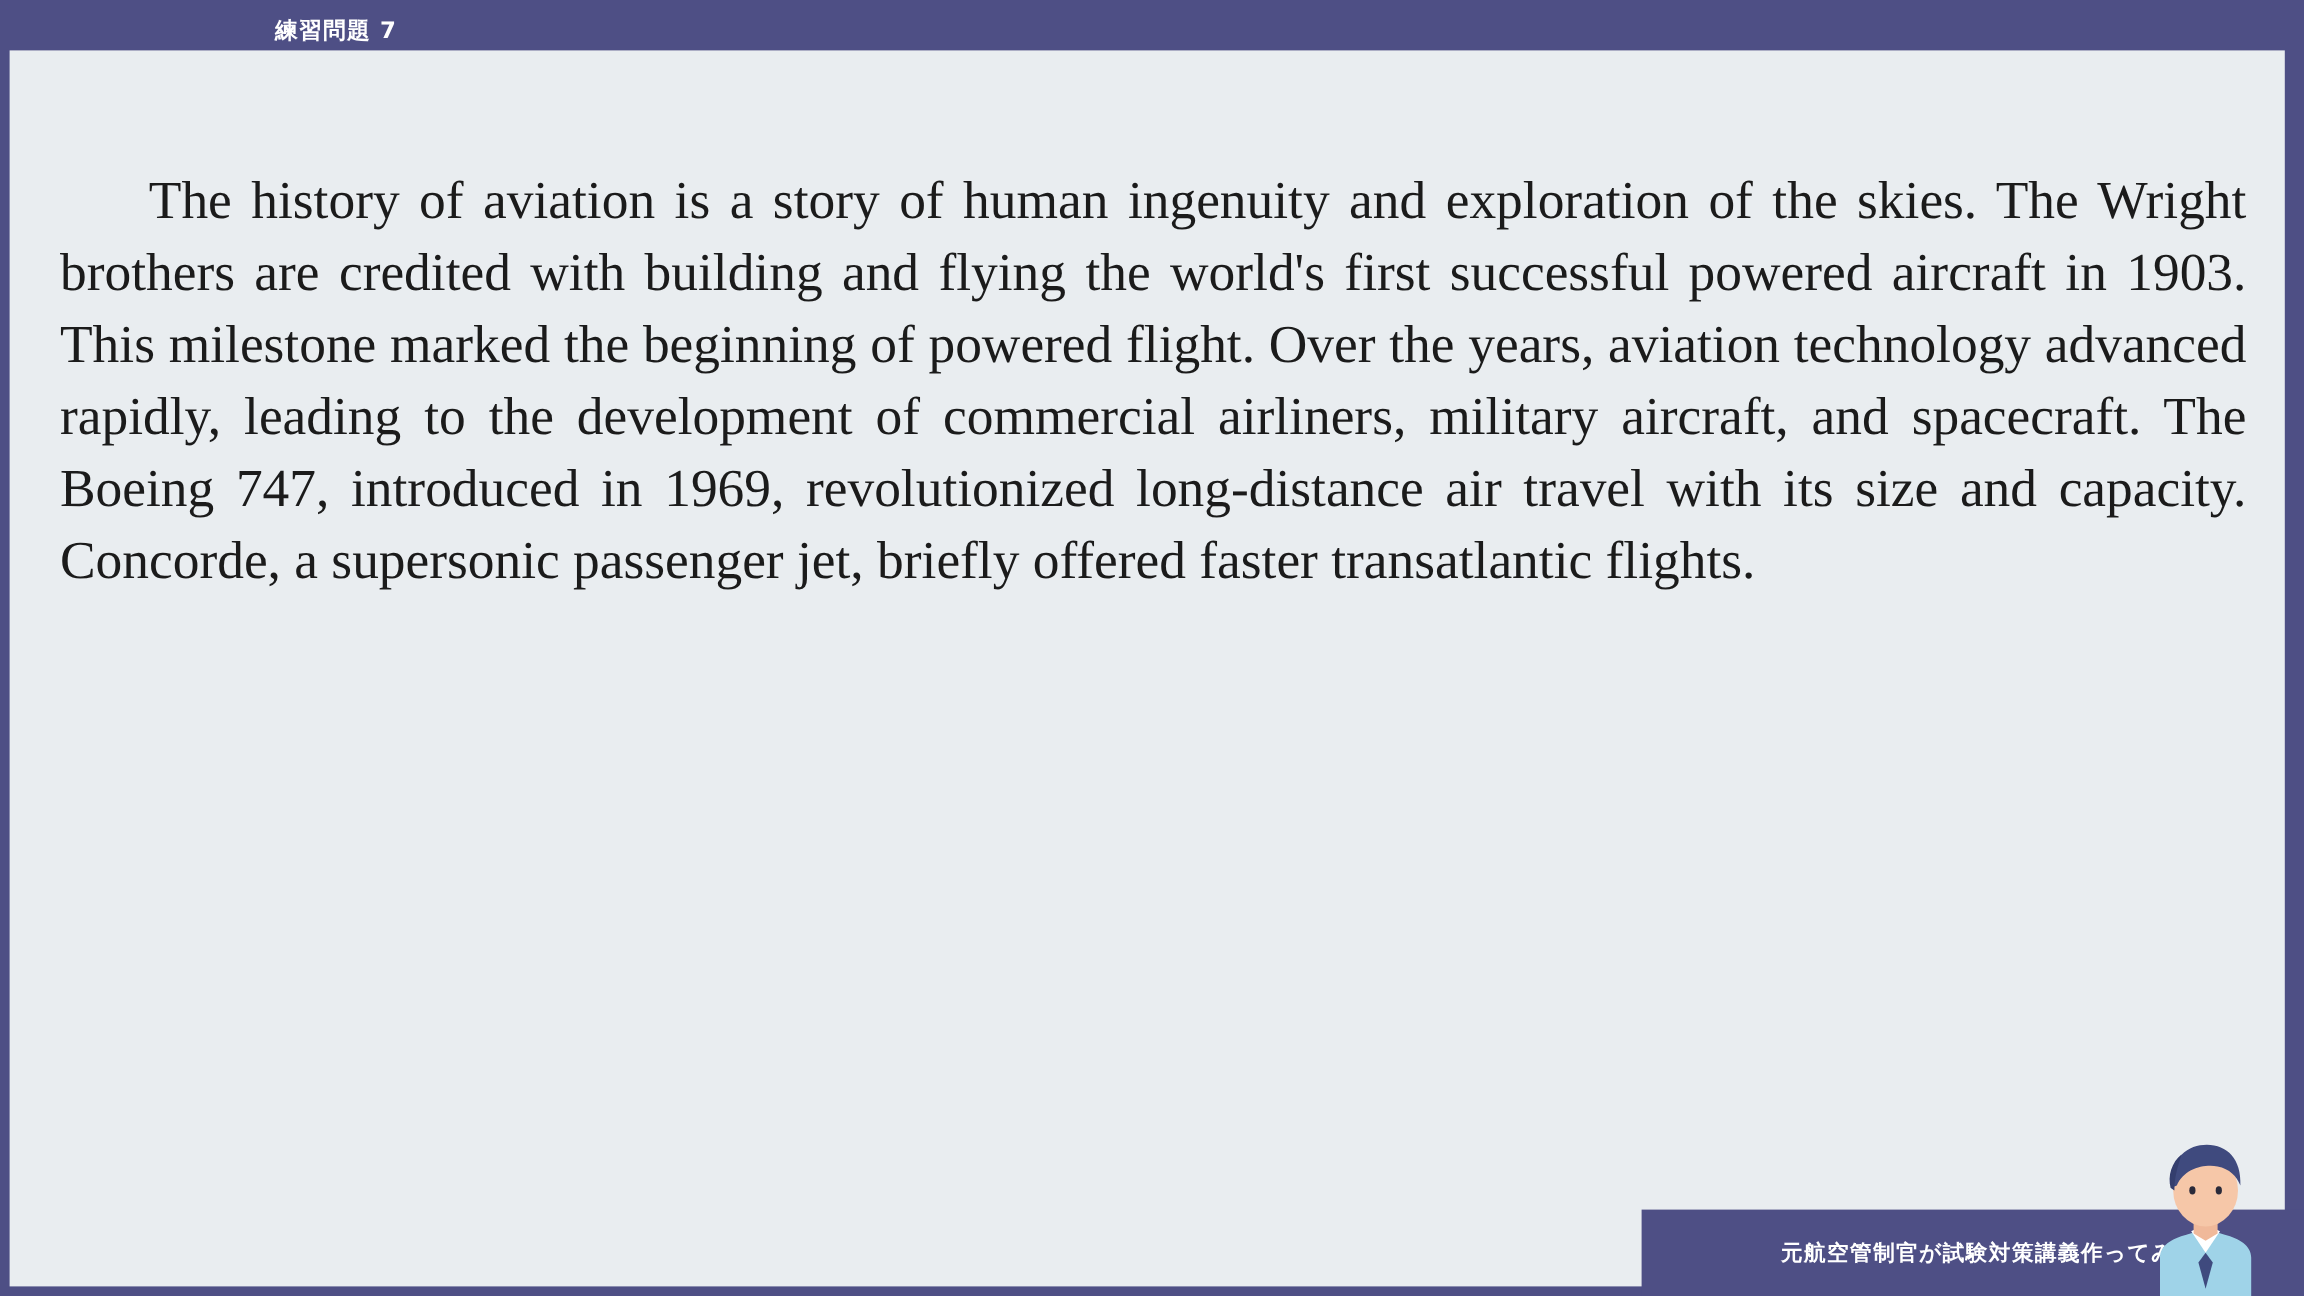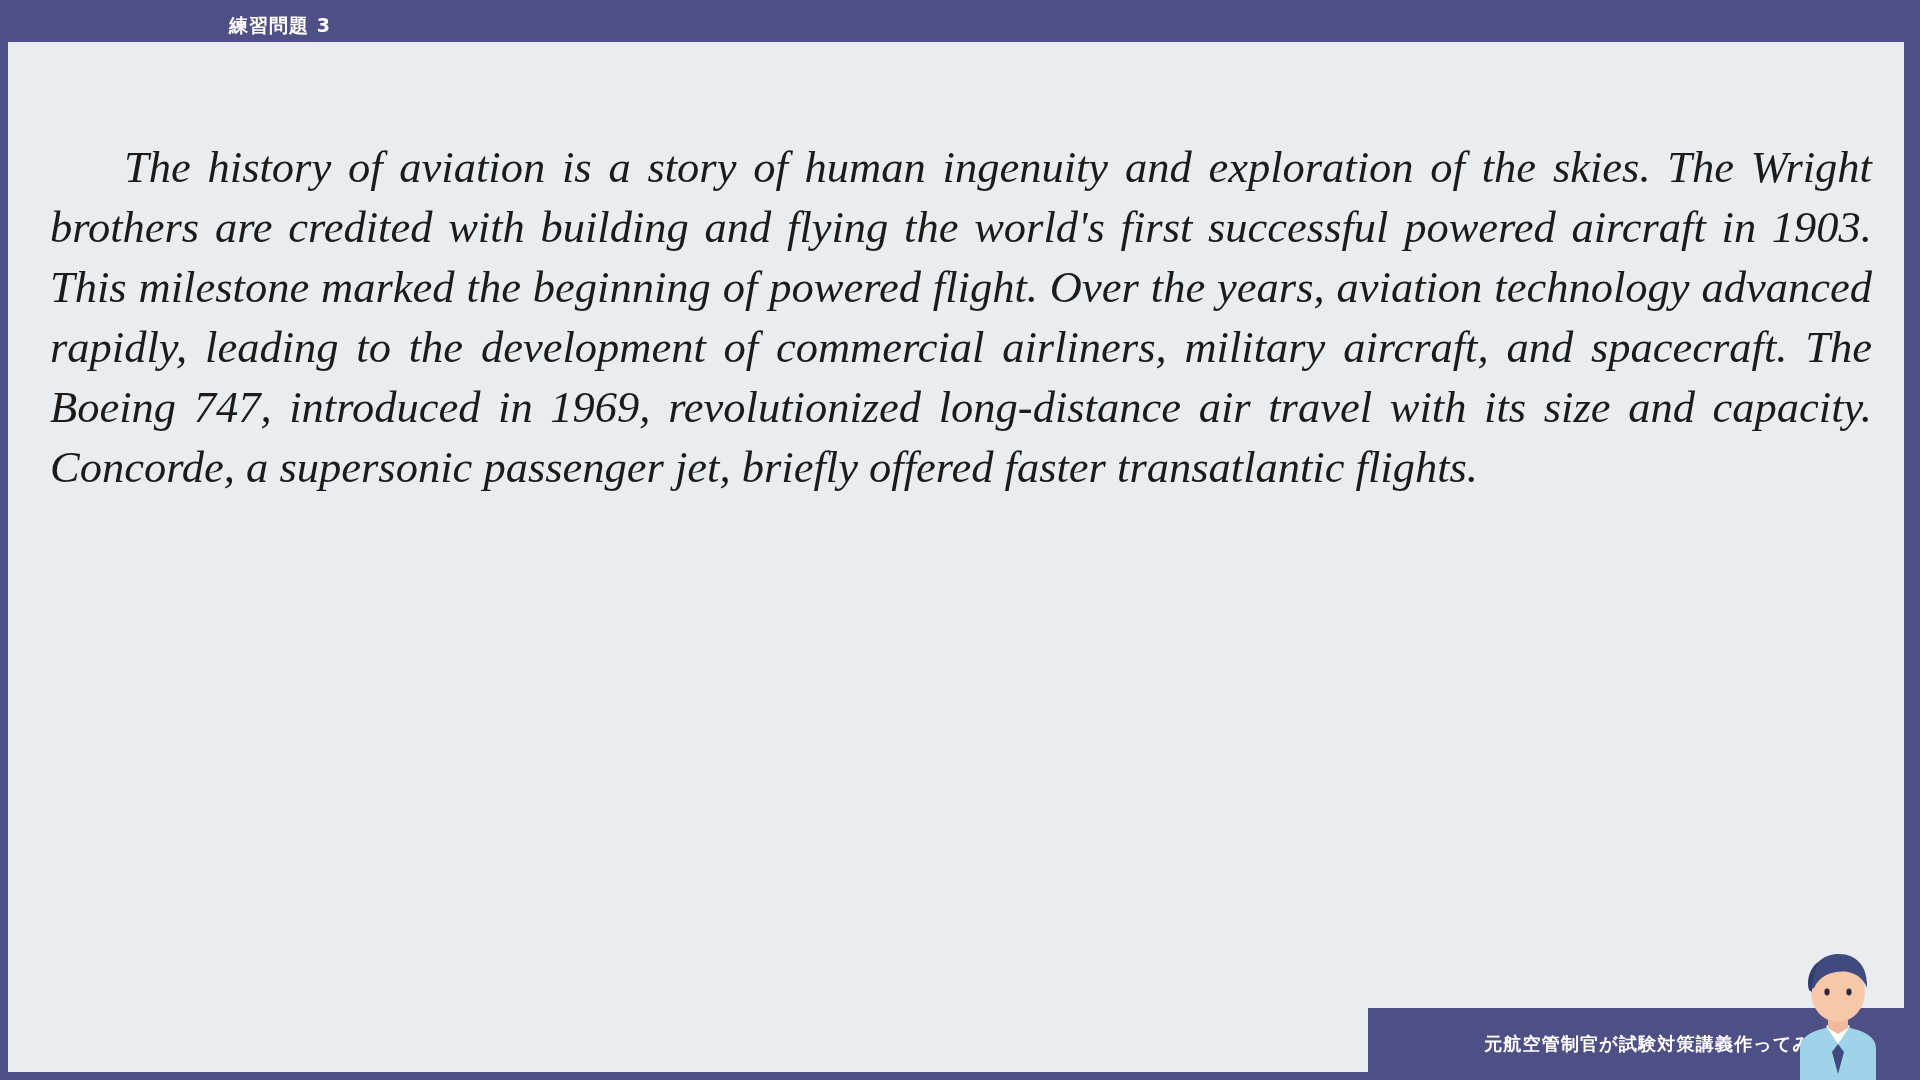--- a/index.html
+++ b/index.html
@@ -59,21 +59,20 @@
     font-family: "Liberation Serif", serif;
     font-size: 44.5px;
     line-height: 60px;
     text-align: justify;
     text-justify: inter-word;
   }
 
   .body-text p {
     margin: 0;
     text-indent: 74px;
-    font-style: italic;
   }
 
   .body-text p.spaced {
     margin-top: 60px;
   }
 
   
   .footer-banner {
     position: absolute;
     right: 0;
@@ -103,21 +102,21 @@
     width: 120px;
     height: 140px;
     z-index: 6;
   }
 </style>
 </head>
 <body>
 
 <div class="slide">
 
-  <div class="tab-label">練習問題 3</div>
+  <div class="tab-label">練習問題 7</div>
 
   <div class="content-card">
     <div class="body-text">
       <p>The history of aviation is a story of human ingenuity and exploration of the skies. The Wright brothers are credited with building and flying the world's first successful powered aircraft in 1903. This milestone marked the beginning of powered flight. Over the years, aviation technology advanced rapidly, leading to the development of commercial airliners, military aircraft, and spacecraft. The Boeing 747, introduced in 1969, revolutionized long-distance air travel with its size and capacity. Concorde, a supersonic passenger jet, briefly offered faster transatlantic flights.</p>
     </div>
   </div>
 
   <svg class="avatar" viewBox="0 0 120 140">
 
     <path d="M22 140 L22 108 C22 98 32 92 44 89 L60 84 L76 89 C88 92 98 98 98 108 L98 140 Z" fill="#9fd3e8"></path>

